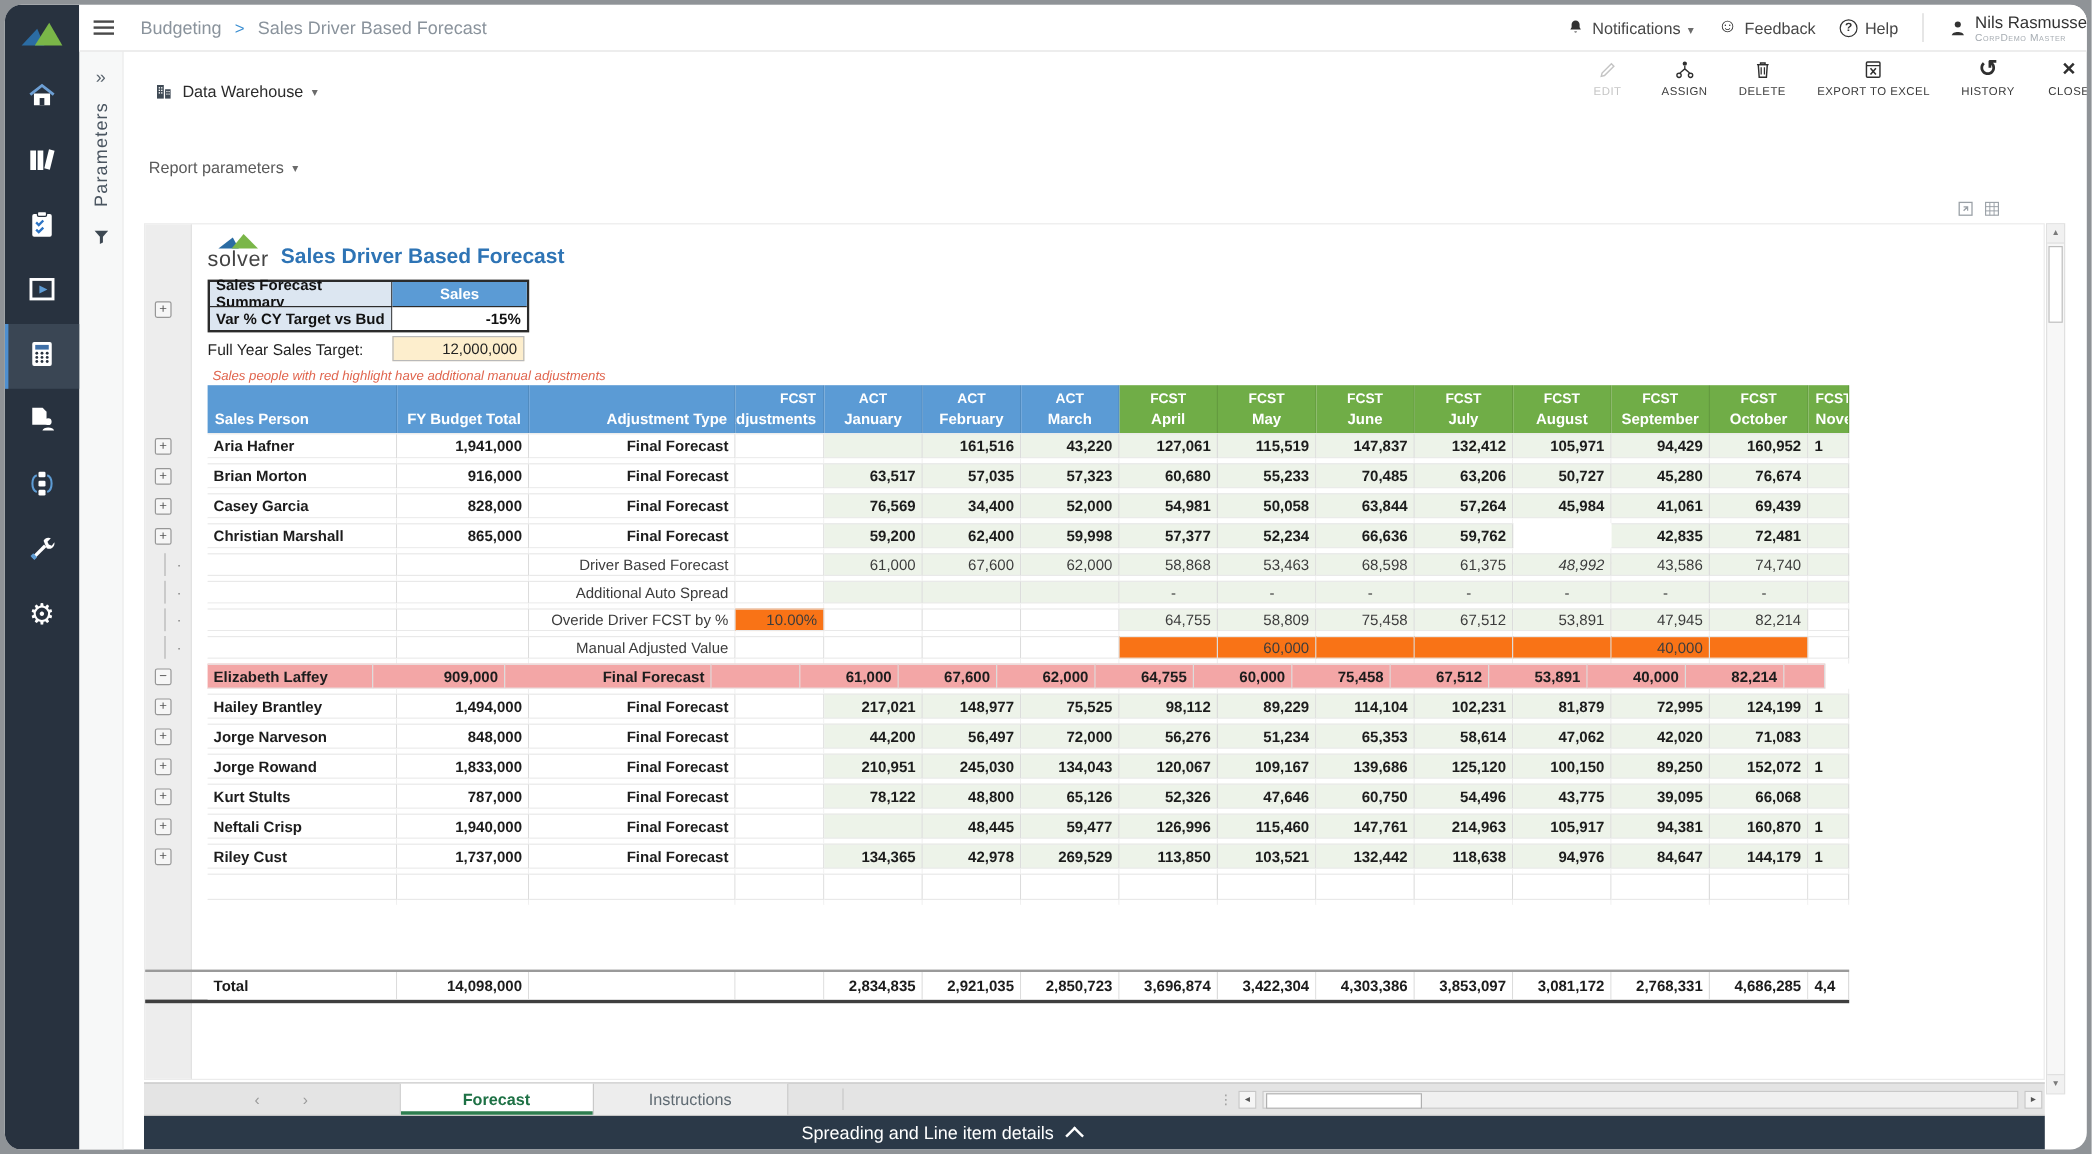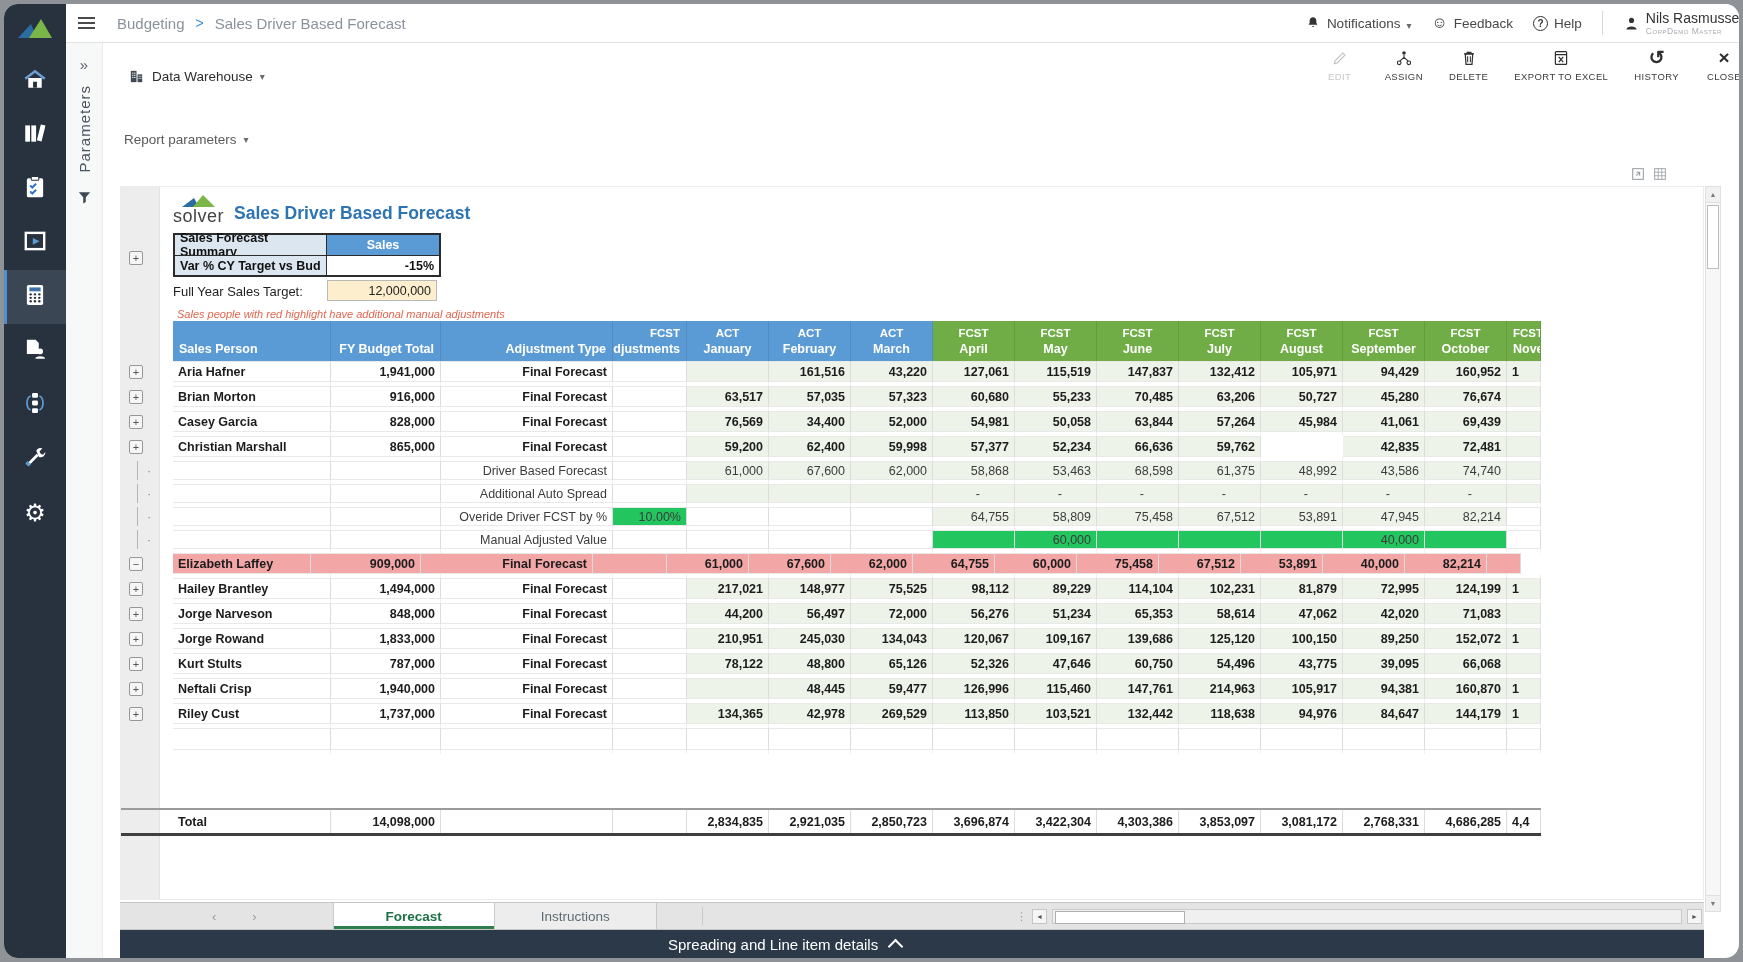--- a/index.html
+++ b/index.html
@@ -89,21 +89,21 @@
   .srow{display:flex;height:21px;color:#1c1c1c;}
   .srow.sub{height:19px;color:#3c3c3c;}
   .srow.blank{height:22px;}
   .srow.total{height:23px;font-weight:bold;border-top:2px solid #9a9a9a;border-bottom:3px solid #3f3f3f;}
   .cell{box-sizing:border-box;border-right:1px solid #dcdcdc;border-top:1px solid #e9e9e9;border-bottom:1px solid #e9e9e9;display:flex;align-items:center;justify-content:flex-end;padding:0 5px;font-size:12.5px;white-space:nowrap;overflow:hidden;background:#fff;}
   .srow.total .cell{border-top:none;border-bottom:none;}
   .cell.bold{font-weight:bold;}
   .cell.left{justify-content:flex-start;}
   .cell.dash{padding-right:34px;}
   .bg-green{background:#edf3e9;}
-  .bg-tan{background:#22c55e;}
+  .bg-tan{background:#f97316;}
   .bg-red{background:#f3a6a6;}
   .grow{display:flex;}
   .gcell{box-sizing:border-box;border-right:1px solid #f0f0f0;background:#fff;}
   .bracket{width:1px;height:100%;background:#b4b4b4;margin-left:16px;flex:none;}
   .dot{color:#8a8a8a;font-size:13px;margin-left:9px;line-height:0;}
   .gut-exp{margin-left:8px;}
 
   
   .vscroll{position:absolute;left:1701px;top:182px;width:16px;height:726px;background:#f7f7f7;border:1px solid #e0e0e0;box-sizing:border-box;z-index:3;}
   .varr{position:absolute;left:0;right:0;height:15px;background:#f1f1f1;color:#7a7a7a;font-size:7px;display:flex;align-items:center;justify-content:center;cursor:pointer;}
@@ -613,21 +613,21 @@
           <div class="cell  " style="width: 110px;"></div>
           <div class="cell  " style="width: 172px;">Driver Based Forecast</div>
           <div class="cell" style="width: 74px;"></div>
           <div class="cell  bg-green " style="width: 82px;">61,000</div>
           <div class="cell  bg-green " style="width: 82px;">67,600</div>
           <div class="cell  bg-green " style="width: 82px;">62,000</div>
           <div class="cell  bg-green " style="width: 82px;">58,868</div>
           <div class="cell  bg-green " style="width: 82px;">53,463</div>
           <div class="cell  bg-green " style="width: 82px;">68,598</div>
           <div class="cell  bg-green " style="width: 82px;">61,375</div>
-          <div class="cell  bg-green " style="width: 82px;">48,992</div>
+          <div class="cell  bg-green " style="width: 82px; font-style: italic;">48,992</div>
           <div class="cell  bg-green " style="width: 82px;">43,586</div>
           <div class="cell  bg-green " style="width: 82px;">74,740</div>
           <div class="cell left  bg-green" style="width: 34px;"></div>
         </div>
         <div class="grow" style="height: 4px;">
           <div class="gutcell"></div>
           <div class="gcell" style="width: 158px;"></div>
           <div class="gcell" style="width: 110px;"></div>
           <div class="gcell" style="width: 172px;"></div>
           <div class="gcell" style="width: 74px;"></div>

